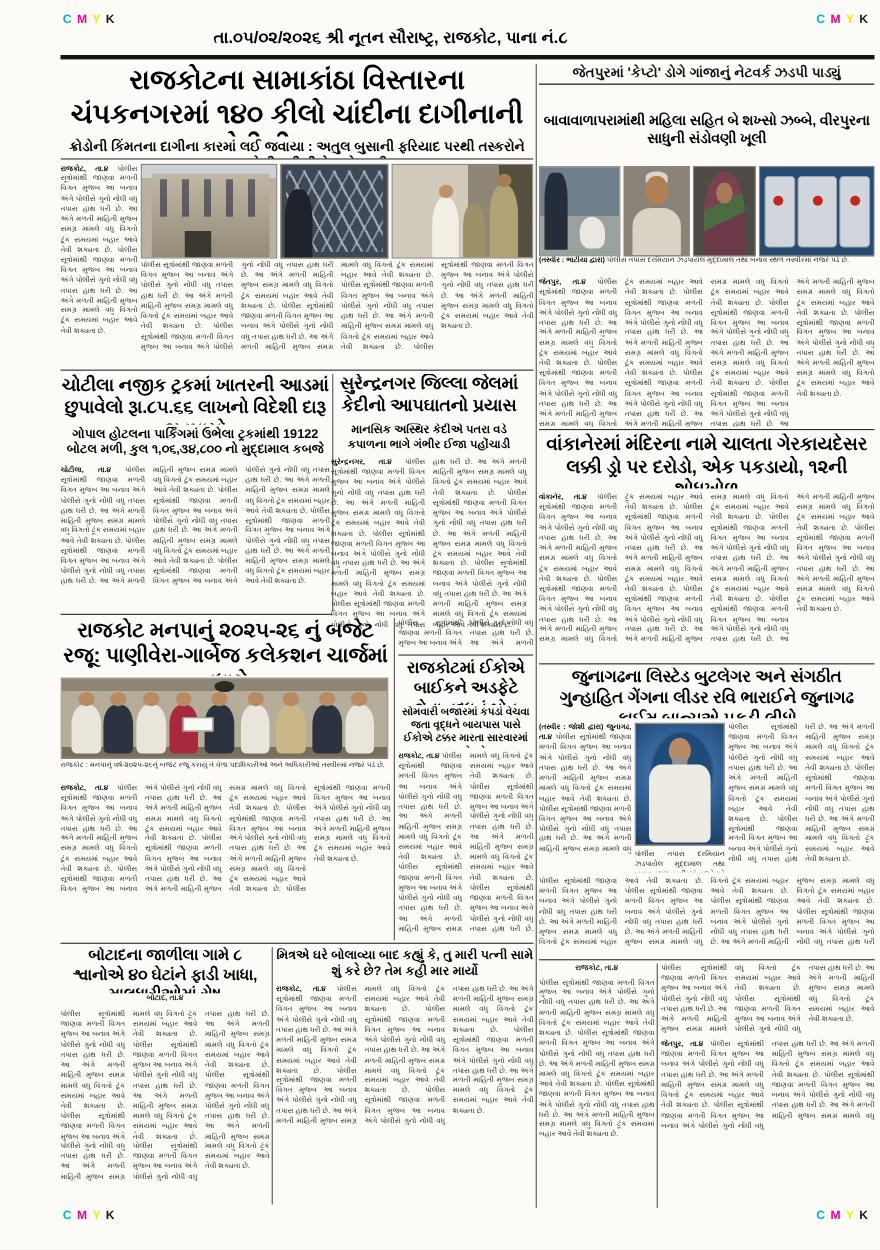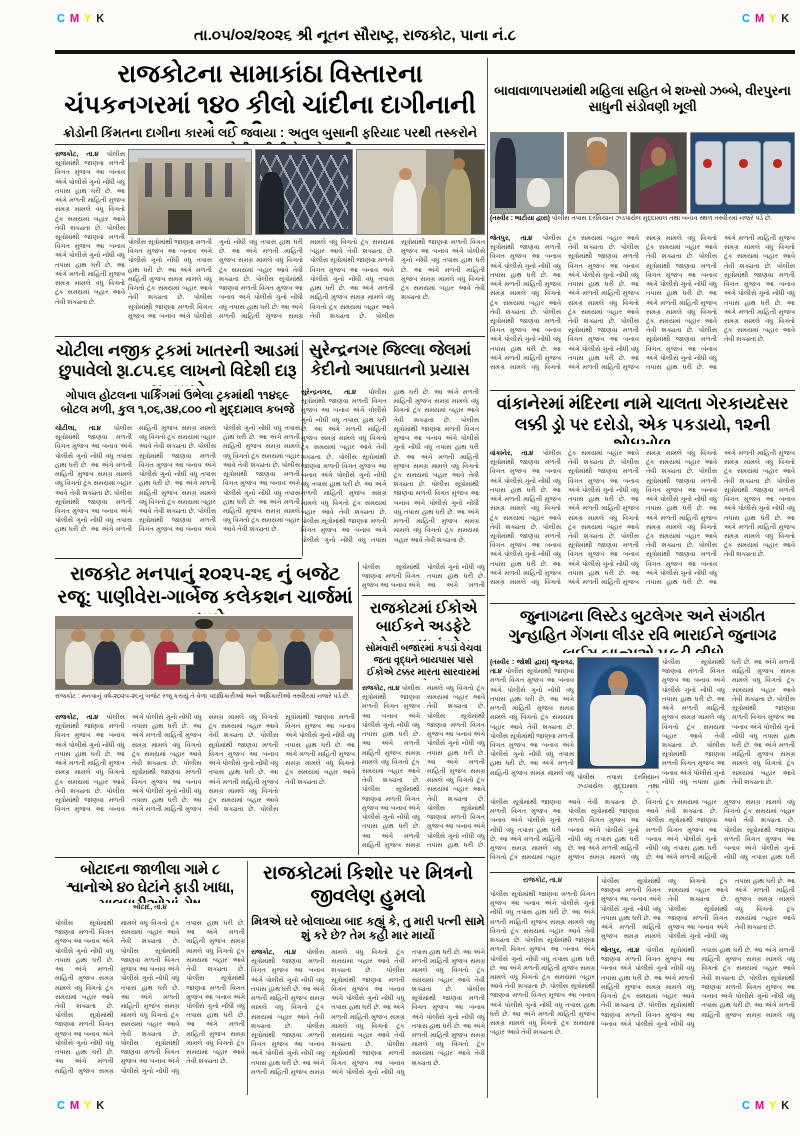--- a/index.html
+++ b/index.html
@@ -127,20 +127,21 @@
             </div>
         </div>
         <div class="btxt c4" style="height:88px;">
           <span>પોલીસ સૂત્રોમાંથી જાણવા મળતી વિગત મુજબ આ બનાવ અંગે પોલીસે ગુનો નોંધી વધુ તપાસ હાથ ધરી છે. આ અંગે મળતી માહિતી મુજબ સમગ્ર મામલે વધુ વિગતો ટૂંક સમયમાં બહાર આવે તેવી શક્યતા છે. પોલીસ સૂત્રોમાંથી જાણવા મળતી વિગત મુજબ આ બનાવ અંગે પોલીસે ગુનો નોંધી વધુ તપાસ હાથ ધરી છે. આ અંગે મળતી માહિતી મુજબ સમગ્ર મામલે વધુ વિગતો ટૂંક સમયમાં બહાર આવે તેવી શક્યતા છે. પોલીસ સૂત્રોમાંથી જાણવા મળતી વિગત મુજબ આ બનાવ અંગે પોલીસે ગુનો નોંધી વધુ તપાસ હાથ ધરી છે. આ અંગે મળતી માહિતી મુજબ સમગ્ર મામલે વધુ વિગતો ટૂંક સમયમાં બહાર આવે તેવી શક્યતા છે. પોલીસ સૂત્રોમાંથી જાણવા મળતી વિગત મુજબ આ બનાવ અંગે પોલીસે ગુનો નોંધી વધુ તપાસ હાથ ધરી છે. આ અંગે મળતી માહિતી મુજબ સમગ્ર મામલે વધુ વિગતો ટૂંક સમયમાં બહાર આવે તેવી શક્યતા છે. પોલીસ સૂત્રોમાંથી જાણવા મળતી વિગત મુજબ આ બનાવ અંગે પોલીસે ગુનો નોંધી વધુ તપાસ હાથ ધરી છે. આ અંગે મળતી માહિતી મુજબ સમગ્ર મામલે વધુ વિગતો ટૂંક સમયમાં બહાર આવે તેવી શક્યતા છે.</span>
         </div>
       </div>
     </div>
   </div>
 
   <div class="sec" style="left:490px;top:58px;width:305px;height:330px;">
+    <div class="kick ctr">જેતપુરમાં 'કેપ્ટો' ડોગે ગાંજાનું નેટવર્ક ઝડપી પાડ્યું </div>
     <div class="hl ctr" style="font-size:13px;height:46px;margin-top:25px;">બાવાવાળાપરામાંથી મહિલા સહિત બે શખ્સો ઝબ્બે, વીરપુરના સાધુની સંડોવણી ખૂલી </div>
     <div class="row" style="margin-top:3px;height:80px;">
       <div class="ph ph-dog" style="width:72px;height:80px;">
           <i class="ofc"></i>
           <i class="dg"></i>
         </div>
       <div class="ph ph-oldman" style="width:58px;height:80px;">
           <i class="hr"></i>
           <i class="fc"></i>
           <i class="bd"></i>
@@ -167,30 +168,31 @@
       <span>પોલીસ સૂત્રોમાંથી જાણવા મળતી વિગત મુજબ આ બનાવ અંગે પોલીસે ગુનો નોંધી વધુ તપાસ હાથ ધરી છે. આ અંગે મળતી માહિતી મુજબ સમગ્ર મામલે વધુ વિગતો ટૂંક સમયમાં બહાર આવે તેવી શક્યતા છે. પોલીસ સૂત્રોમાંથી જાણવા મળતી વિગત મુજબ આ બનાવ અંગે પોલીસે ગુનો નોંધી વધુ તપાસ હાથ ધરી છે. આ અંગે મળતી માહિતી મુજબ સમગ્ર મામલે વધુ વિગતો ટૂંક સમયમાં બહાર આવે તેવી શક્યતા છે. પોલીસ સૂત્રોમાંથી જાણવા મળતી વિગત મુજબ આ બનાવ અંગે પોલીસે ગુનો નોંધી વધુ તપાસ હાથ ધરી છે. આ અંગે મળતી માહિતી મુજબ સમગ્ર મામલે વધુ વિગતો ટૂંક સમયમાં બહાર આવે તેવી શક્યતા છે. પોલીસ સૂત્રોમાંથી જાણવા મળતી વિગત મુજબ આ બનાવ અંગે પોલીસે ગુનો નોંધી વધુ તપાસ હાથ ધરી છે. આ અંગે મળતી માહિતી મુજબ સમગ્ર મામલે વધુ વિગતો ટૂંક સમયમાં બહાર આવે તેવી શક્યતા છે. પોલીસ સૂત્રોમાંથી જાણવા મળતી વિગત મુજબ આ બનાવ અંગે પોલીસે ગુનો નોંધી વધુ તપાસ હાથ ધરી છે. આ અંગે મળતી માહિતી મુજબ સમગ્ર મામલે વધુ વિગતો ટૂંક સમયમાં બહાર આવે તેવી શક્યતા છે. પોલીસ સૂત્રોમાંથી જાણવા મળતી વિગત મુજબ આ બનાવ અંગે પોલીસે ગુનો નોંધી વધુ તપાસ હાથ ધરી છે. આ અંગે મળતી માહિતી મુજબ સમગ્ર મામલે વધુ વિગતો ટૂંક સમયમાં બહાર આવે તેવી શક્યતા છે. પોલીસ સૂત્રોમાંથી જાણવા મળતી વિગત મુજબ આ બનાવ અંગે પોલીસે ગુનો નોંધી વધુ તપાસ હાથ ધરી છે. આ અંગે મળતી માહિતી મુજબ સમગ્ર મામલે વધુ વિગતો ટૂંક સમયમાં બહાર આવે તેવી શક્યતા છે.</span>
     </div>
   </div>
 
   <div class="rl-h" style="left:55px;top:336px;width:430px;"></div>
   <div class="rl-h" style="left:490px;top:390px;width:305px;"></div>
   <div class="rl-v" style="left:487px;top:58px;height:1040px;"></div>
 
   <div class="sec" style="left:55px;top:340px;width:245px;height:216px;">
     <div class="hl ctr" style="font-size:16.5px;height:46px;">ચોટીલા નજીક ટ્રકમાં ખાતરની આડમાં છુપાવેલો રૂા.૮૫.૬૬ લાખનો વિદેશી દારૂ ઝડપાયો </div>
-    <div class="sub ctr" style="font-size:11.5px;height:32px;margin-top:2px;">ગોપાલ હોટલના પાર્કિંગમાં ઉભેલા ટ્રકમાંથી ૧૧૪૬૯ બોટલ મળી, કુલ ૧,૦૬,૩૪,૮૦૦ નો મુદ્દામાલ કબજે </div>
+    <div class="sub ctr" style="font-size:11.5px;height:32px;margin-top:2px;">ગોપાલ હોટલના પાર્કિંગમાં ઉભેલા ટ્રકમાંથી 19122 બોટલ મળી, કુલ ૧,૦૬,૩૪,૮૦૦ નો મુદ્દામાલ કબજે </div>
     <div class="btxt c3" style="height:128px;margin-top:3px;">
       <b class="dl">ચોટીલા, તા.૪ </b>
       <span>પોલીસ સૂત્રોમાંથી જાણવા મળતી વિગત મુજબ આ બનાવ અંગે પોલીસે ગુનો નોંધી વધુ તપાસ હાથ ધરી છે. આ અંગે મળતી માહિતી મુજબ સમગ્ર મામલે વધુ વિગતો ટૂંક સમયમાં બહાર આવે તેવી શક્યતા છે. પોલીસ સૂત્રોમાંથી જાણવા મળતી વિગત મુજબ આ બનાવ અંગે પોલીસે ગુનો નોંધી વધુ તપાસ હાથ ધરી છે. આ અંગે મળતી માહિતી મુજબ સમગ્ર મામલે વધુ વિગતો ટૂંક સમયમાં બહાર આવે તેવી શક્યતા છે. પોલીસ સૂત્રોમાંથી જાણવા મળતી વિગત મુજબ આ બનાવ અંગે પોલીસે ગુનો નોંધી વધુ તપાસ હાથ ધરી છે. આ અંગે મળતી માહિતી મુજબ સમગ્ર મામલે વધુ વિગતો ટૂંક સમયમાં બહાર આવે તેવી શક્યતા છે. પોલીસ સૂત્રોમાંથી જાણવા મળતી વિગત મુજબ આ બનાવ અંગે પોલીસે ગુનો નોંધી વધુ તપાસ હાથ ધરી છે. આ અંગે મળતી માહિતી મુજબ સમગ્ર મામલે વધુ વિગતો ટૂંક સમયમાં બહાર આવે તેવી શક્યતા છે. પોલીસ સૂત્રોમાંથી જાણવા મળતી વિગત મુજબ આ બનાવ અંગે પોલીસે ગુનો નોંધી વધુ તપાસ હાથ ધરી છે. આ અંગે મળતી માહિતી મુજબ સમગ્ર મામલે વધુ વિગતો ટૂંક સમયમાં બહાર આવે તેવી શક્યતા છે.</span>
     </div>
   </div>
   <div class="rl-v" style="left:302px;top:340px;height:216px;"></div>
 
   <div class="sec" style="left:301px;top:340px;width:178px;height:252px;">
     <div class="hl ctr" style="font-size:16px;height:44px;">સુરેન્દ્રનગર જિલ્લા જેલમાં કેદીનો આપઘાતનો પ્રયાસ </div>
+    <div class="sub ctr" style="font-size:10.5px;height:28px;margin-top:1px;">માનસિક અસ્થિર કેદીએ પતરા વડે કપાળના ભાગે ગંભીર ઈજા પહોંચાડી </div>
     <div class="btxt c2" style="height:172px;margin-top:3px;">
       <b class="dl">સુરેન્દ્રનગર, તા.૪ </b>
       <span>પોલીસ સૂત્રોમાંથી જાણવા મળતી વિગત મુજબ આ બનાવ અંગે પોલીસે ગુનો નોંધી વધુ તપાસ હાથ ધરી છે. આ અંગે મળતી માહિતી મુજબ સમગ્ર મામલે વધુ વિગતો ટૂંક સમયમાં બહાર આવે તેવી શક્યતા છે. પોલીસ સૂત્રોમાંથી જાણવા મળતી વિગત મુજબ આ બનાવ અંગે પોલીસે ગુનો નોંધી વધુ તપાસ હાથ ધરી છે. આ અંગે મળતી માહિતી મુજબ સમગ્ર મામલે વધુ વિગતો ટૂંક સમયમાં બહાર આવે તેવી શક્યતા છે. પોલીસ સૂત્રોમાંથી જાણવા મળતી વિગત મુજબ આ બનાવ અંગે પોલીસે ગુનો નોંધી વધુ તપાસ હાથ ધરી છે. આ અંગે મળતી માહિતી મુજબ સમગ્ર મામલે વધુ વિગતો ટૂંક સમયમાં બહાર આવે તેવી શક્યતા છે. પોલીસ સૂત્રોમાંથી જાણવા મળતી વિગત મુજબ આ બનાવ અંગે પોલીસે ગુનો નોંધી વધુ તપાસ હાથ ધરી છે. આ અંગે મળતી માહિતી મુજબ સમગ્ર મામલે વધુ વિગતો ટૂંક સમયમાં બહાર આવે તેવી શક્યતા છે. પોલીસ સૂત્રોમાંથી જાણવા મળતી વિગત મુજબ આ બનાવ અંગે પોલીસે ગુનો નોંધી વધુ તપાસ હાથ ધરી છે. આ અંગે મળતી માહિતી મુજબ સમગ્ર મામલે વધુ વિગતો ટૂંક સમયમાં બહાર આવે તેવી શક્યતા છે.</span>
     </div>
   </div>
 
   <div class="sec" style="left:490px;top:394px;width:305px;height:206px;">
     <div class="hl ctr" style="font-size:17px;height:50px;">વાંકાનેરમાં મંદિરના નામે ચાલતા ગેરકાયદેસર લક્કી ડ્રો પર દરોડો, એક પકડાયો, ૧૨ની શોધખોળ </div>
     <div class="btxt c4" style="height:148px;margin-top:4px;">
       <b class="dl">વાંકાનેર, તા.૪ </b>
@@ -268,21 +270,20 @@
   <div class="sec" style="left:55px;top:861px;width:190px;height:234px;">
     <div class="hl ctr" style="font-size:14.5px;height:42px;">બોટાદના જાળીલા ગામે ૮ શ્વાનોએ ૪૦ ઘેટાંને ફાડી ખાધા, માલધારીઓમાં રોષ </div>
     <div class="byline" style="height:12px;">બોટાદ, તા.૪ </div>
     <div class="btxt c3" style="height:172px;margin-top:3px;">
       <span>પોલીસ સૂત્રોમાંથી જાણવા મળતી વિગત મુજબ આ બનાવ અંગે પોલીસે ગુનો નોંધી વધુ તપાસ હાથ ધરી છે. આ અંગે મળતી માહિતી મુજબ સમગ્ર મામલે વધુ વિગતો ટૂંક સમયમાં બહાર આવે તેવી શક્યતા છે. પોલીસ સૂત્રોમાંથી જાણવા મળતી વિગત મુજબ આ બનાવ અંગે પોલીસે ગુનો નોંધી વધુ તપાસ હાથ ધરી છે. આ અંગે મળતી માહિતી મુજબ સમગ્ર મામલે વધુ વિગતો ટૂંક સમયમાં બહાર આવે તેવી શક્યતા છે. પોલીસ સૂત્રોમાંથી જાણવા મળતી વિગત મુજબ આ બનાવ અંગે પોલીસે ગુનો નોંધી વધુ તપાસ હાથ ધરી છે. આ અંગે મળતી માહિતી મુજબ સમગ્ર મામલે વધુ વિગતો ટૂંક સમયમાં બહાર આવે તેવી શક્યતા છે. પોલીસ સૂત્રોમાંથી જાણવા મળતી વિગત મુજબ આ બનાવ અંગે પોલીસે ગુનો નોંધી વધુ તપાસ હાથ ધરી છે. આ અંગે મળતી માહિતી મુજબ સમગ્ર મામલે વધુ વિગતો ટૂંક સમયમાં બહાર આવે તેવી શક્યતા છે. પોલીસ સૂત્રોમાંથી જાણવા મળતી વિગત મુજબ આ બનાવ અંગે પોલીસે ગુનો નોંધી વધુ તપાસ હાથ ધરી છે. આ અંગે મળતી માહિતી મુજબ સમગ્ર મામલે વધુ વિગતો ટૂંક સમયમાં બહાર આવે તેવી શક્યતા છે.</span>
     </div>
   </div>
   <div class="rl-v" style="left:247px;top:861px;height:234px;"></div>
 
   <div class="sec" style="left:251px;top:861px;width:234px;height:234px;">
-    <div class="hl ctr" style="font-size:19px;height:52px;">રાજકોટમાં કિશોર પર મિત્રનો જીવલેણ હુમલો </div>
     <div class="sub ctr" style="font-size:11.5px;height:30px;margin-top:1px;">મિત્રએ ઘરે બોલાવ્યા બાદ કહ્યું કે, તુ મારી પત્ની સામે શું કરે છે? તેમ કહી માર માર્યો </div>
     <div class="btxt c3" style="height:144px;margin-top:3px;">
       <b class="dl">રાજકોટ, તા.૪ </b>
       <span>પોલીસ સૂત્રોમાંથી જાણવા મળતી વિગત મુજબ આ બનાવ અંગે પોલીસે ગુનો નોંધી વધુ તપાસ હાથ ધરી છે. આ અંગે મળતી માહિતી મુજબ સમગ્ર મામલે વધુ વિગતો ટૂંક સમયમાં બહાર આવે તેવી શક્યતા છે. પોલીસ સૂત્રોમાંથી જાણવા મળતી વિગત મુજબ આ બનાવ અંગે પોલીસે ગુનો નોંધી વધુ તપાસ હાથ ધરી છે. આ અંગે મળતી માહિતી મુજબ સમગ્ર મામલે વધુ વિગતો ટૂંક સમયમાં બહાર આવે તેવી શક્યતા છે. પોલીસ સૂત્રોમાંથી જાણવા મળતી વિગત મુજબ આ બનાવ અંગે પોલીસે ગુનો નોંધી વધુ તપાસ હાથ ધરી છે. આ અંગે મળતી માહિતી મુજબ સમગ્ર મામલે વધુ વિગતો ટૂંક સમયમાં બહાર આવે તેવી શક્યતા છે. પોલીસ સૂત્રોમાંથી જાણવા મળતી વિગત મુજબ આ બનાવ અંગે પોલીસે ગુનો નોંધી વધુ તપાસ હાથ ધરી છે. આ અંગે મળતી માહિતી મુજબ સમગ્ર મામલે વધુ વિગતો ટૂંક સમયમાં બહાર આવે તેવી શક્યતા છે. પોલીસ સૂત્રોમાંથી જાણવા મળતી વિગત મુજબ આ બનાવ અંગે પોલીસે ગુનો નોંધી વધુ તપાસ હાથ ધરી છે. આ અંગે મળતી માહિતી મુજબ સમગ્ર મામલે વધુ વિગતો ટૂંક સમયમાં બહાર આવે તેવી શક્યતા છે.</span>
     </div>
   </div>
 
   <div class="sec" style="left:490px;top:876px;width:105px;height:222px;">
     <div class="byline" style="height:11px;">રાજકોટ, તા.૪ </div>
     <div class="btxt c1" style="height:156px;margin-top:2px;">

